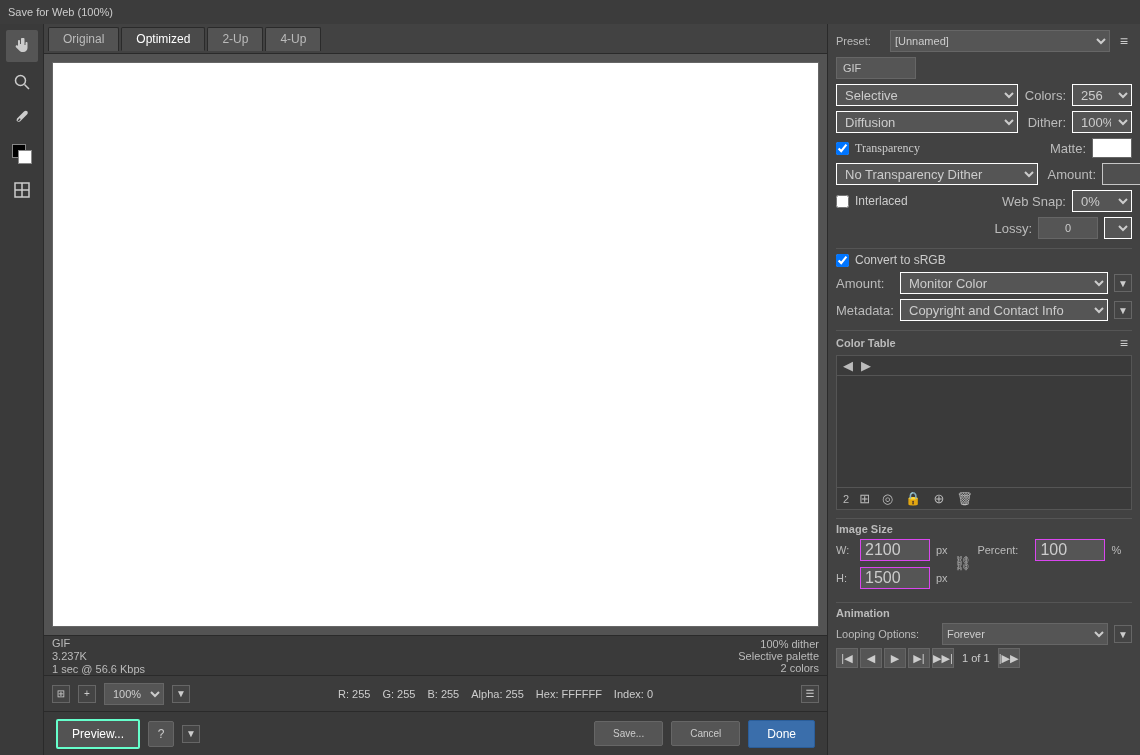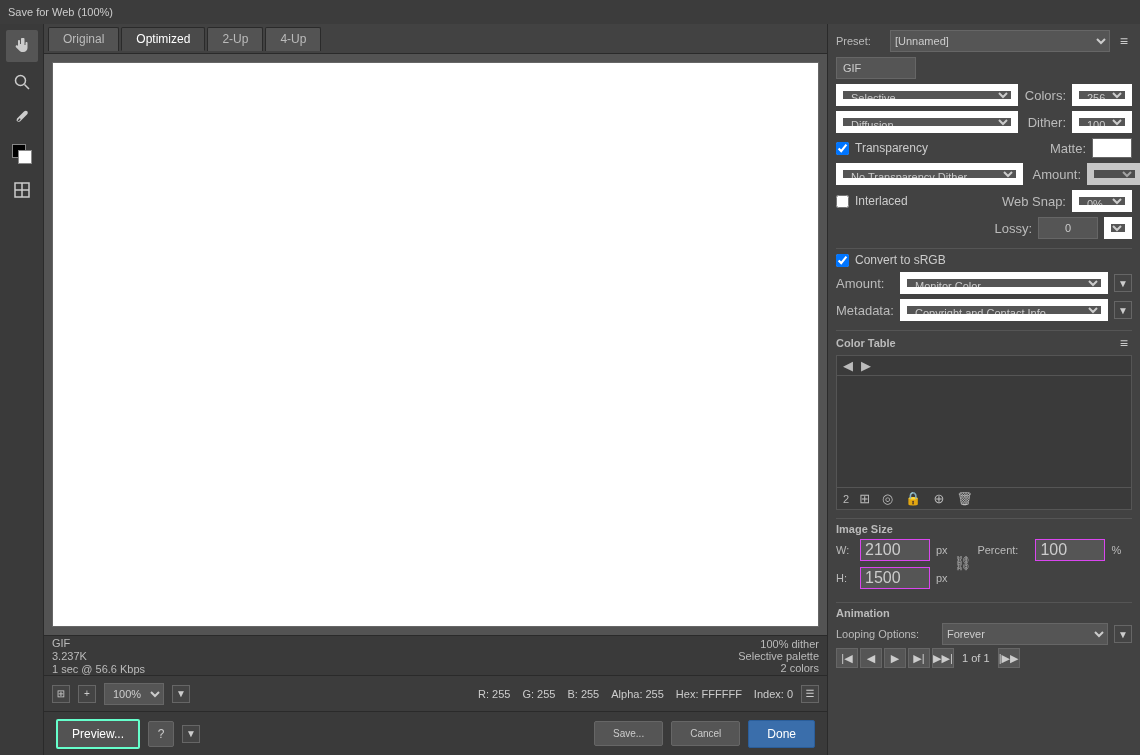--- a/index.html
+++ b/index.html
@@ -148,21 +148,21 @@
       padding: 0 4px;
       font-size: 11px;
       width: 60px;
       cursor: pointer;
     }
 
     .pixel-info {
       display: flex;
       gap: 12px;
       flex: 1;
-      justify-content: flex-end;
+      justify-content: center;
     }
 
     
     #footer-bar {
       height: 44px;
       background: #3a3a3a;
       border-top: 1px solid #2a2a2a;
       display: flex;
       align-items: center;
       justify-content: space-between;
@@ -231,25 +231,25 @@
     }
 
     .panel-label {
       color: #bbb;
       font-size: 13px;
       min-width: 58px;
     }
 
     .panel-select {
       background: #555;
-      border: 7px solid #ffffff;
+      border: 1px solid #ffffff;
       color: #ccc;
       height: 22px;
       padding: 0 4px;
-      font-size: 11px;
+      font-size: 13px;
       cursor: pointer;
       flex: 1;
     }
 
     .panel-input {
       background: #555;
       border: 1px solid #666;
       color: #ccc;
       height: 22px;
       padding: 0 4px;
@@ -648,21 +648,21 @@
       <span class="panel-label" style="min-width:42px;text-align:right;">Dither:</span>
       <select class="panel-select" style="width:60px;flex:none;">
         <option>100%</option>
         <option>75%</option>
         <option>50%</option>
       </select>
     </div>
 
     <div class="checkbox-row">
       <input type="checkbox" checked="" id="transparency-cb" style="">
-      <label for="transparency-cb" style="color:#ccc;cursor:pointer;">Transparency</label>
+      <label for="transparency-cb" style="color:#ccc;cursor:pointer;font-family:Liberation Serif, serif;">Transparency</label>
       <span style="flex:1;"></span>
       <span class="panel-label" style="min-width:auto;">Matte:</span>
       <div class="matte-swatch"></div>
     </div>
 
     <div class="panel-row">
       <select class="panel-select">
         <option>No Transparency Dither</option>
         <option>Diffusion Transparency Dither</option>
         <option>Pattern Transparency Dither</option>

